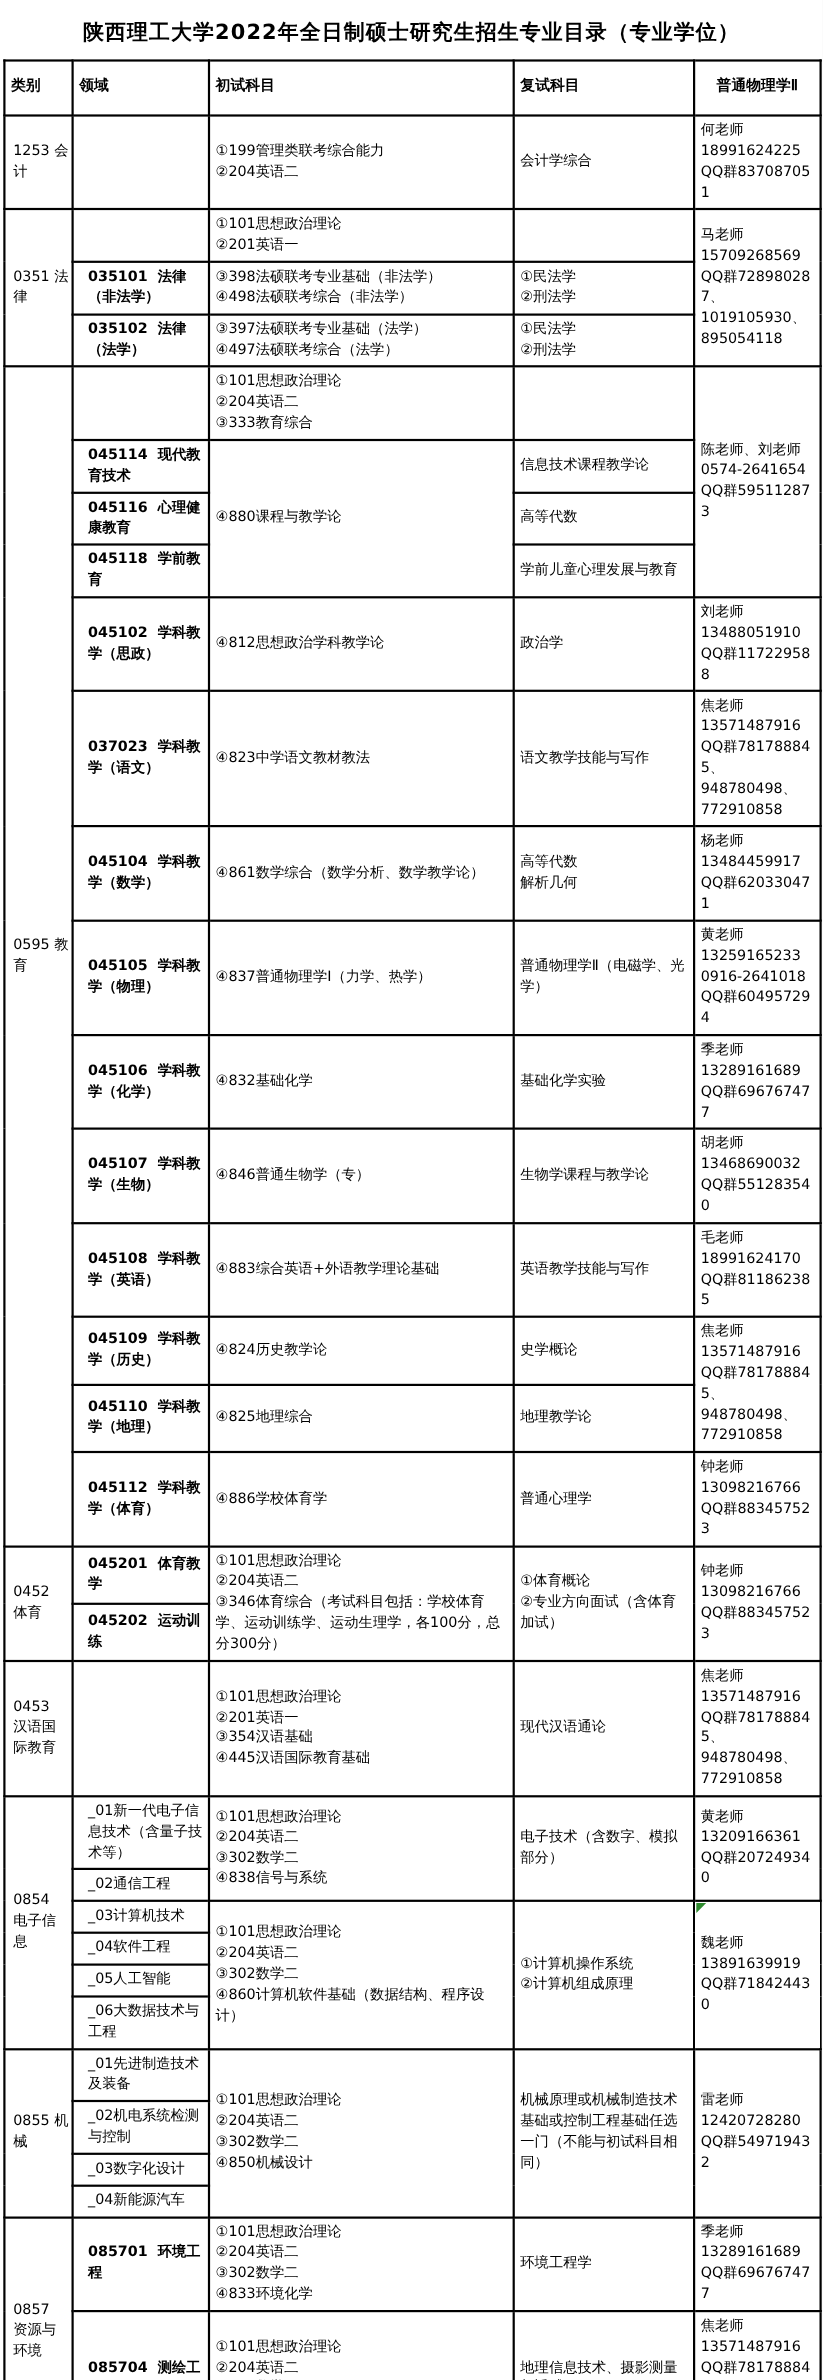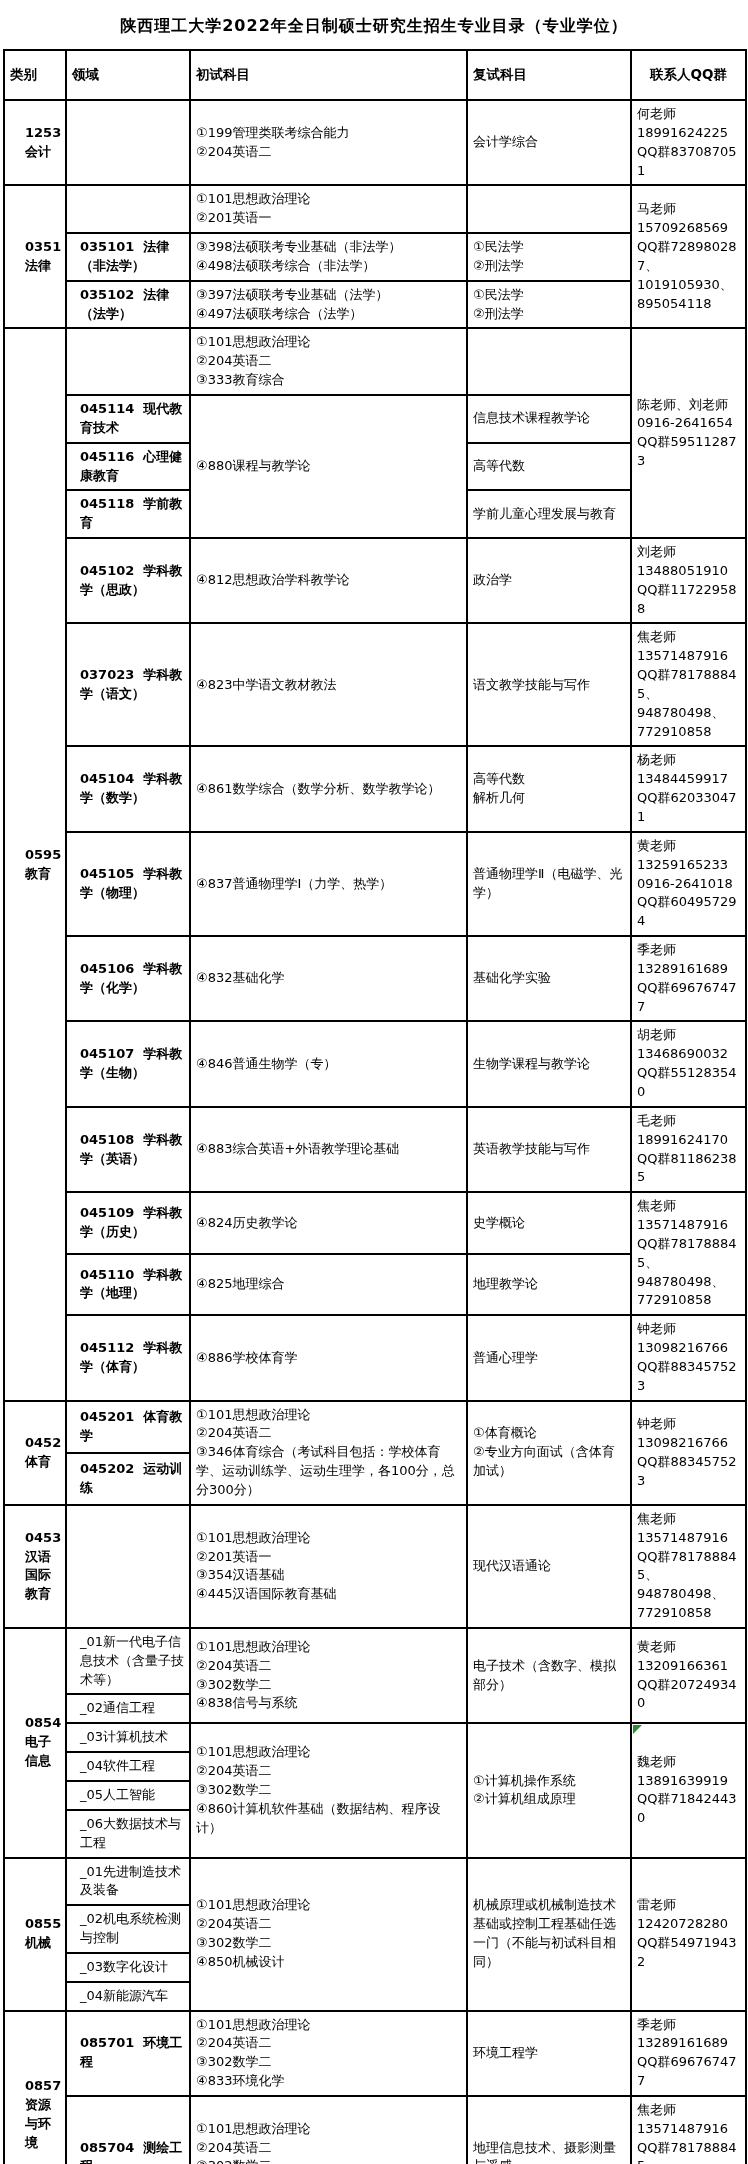--- a/index.html
+++ b/index.html
@@ -1,24 +1,24 @@
 <!DOCTYPE html>
 <html><head>
 <meta charset="utf-8">
 <style>
   html,body{margin:0;padding:0;}
   body{width:748px;background:#f2f2f2;font-family:"DejaVu Sans","Liberation Sans",sans-serif;color:#000;}
   .page{background:#ffffff;padding:1px 3px 4px 3px;}
-  .title{text-align:center;font-weight:bold;font-size:16px;padding:15px 6px 12px 6px;letter-spacing:1px;}
+  .title{text-align:center;font-weight:bold;font-size:19px;padding:15px 6px 12px 6px;letter-spacing:1px;}
   table{border-collapse:collapse;width:742px;table-layout:fixed;}
   col.c1{width:62px;}col.c2{width:124px;}col.c3{width:277px;}col.c4{width:164px;}col.c5{width:115px;}
   th,td{border:2px solid #000;padding:4px 5px;font-size:13px;line-height:1.45;vertical-align:middle;white-space:pre-wrap;word-break:break-all;background:#fff;}
-  th{font-weight:bold;text-align:left;height:40px;font-size:13.5px;}
+  th{font-weight:bold;text-align:left;height:40px;font-size:13.5px;font-family:Liberation Mono, monospace;}
   th:last-child{text-align:center;}
-  td.cat{font-weight:bold;padding-left:20px;padding-right:2px;}
+  td.cat{font-weight:normal;padding-left:7px;padding-right:2px;}
   td.field{font-weight:normal;padding-left:13px;}
   td.field.bold{font-weight:bold;}
   td.contact{}
   td.marker{position:relative;}
   td.marker::before{content:"";position:absolute;top:1px;left:1px;width:0;height:0;border-top:9px solid #2e8b2e;border-right:9px solid transparent;}
 </style>
 </head>
 <body>
 
 <div class="page">
@@ -30,21 +30,21 @@
         <col class="c3">
         <col class="c4">
         <col class="c5">
     </colgroup>
     <thead>
       <tr>
         <th>类别</th>
         <th>领域</th>
         <th>初试科目</th>
         <th>复试科目</th>
-        <th>联系人QQ群</th>
+        <th>普通物理学Ⅱ</th>
       </tr>
     </thead>
     <tbody>
         <tr>
           <td class="cat">1253 会计</td>
           <td class="field"></td>
           <td class="exam">①199管理类联考综合能力
 ②204英语二</td>
           <td class="retest">会计学综合</td>
           <td class="contact">何老师
@@ -78,21 +78,21 @@
 ②刑法学</td>
         </tr>
         <tr>
           <td class="cat" rowspan="14">0595 教育</td>
           <td class="field"></td>
           <td class="exam">①101思想政治理论
 ②204英语二
 ③333教育综合</td>
           <td class="retest"></td>
           <td class="contact" rowspan="4">陈老师、刘老师
-0916-2641654
+0574-2641654
 QQ群595112873</td>
         </tr>
         <tr>
           <td class="field bold">045114  现代教育技术</td>
           <td class="exam" rowspan="3">④880课程与教学论</td>
           <td class="retest">信息技术课程教学论</td>
         </tr>
         <tr>
           <td class="field bold">045116  心理健康教育</td>
           <td class="retest">高等代数</td>

